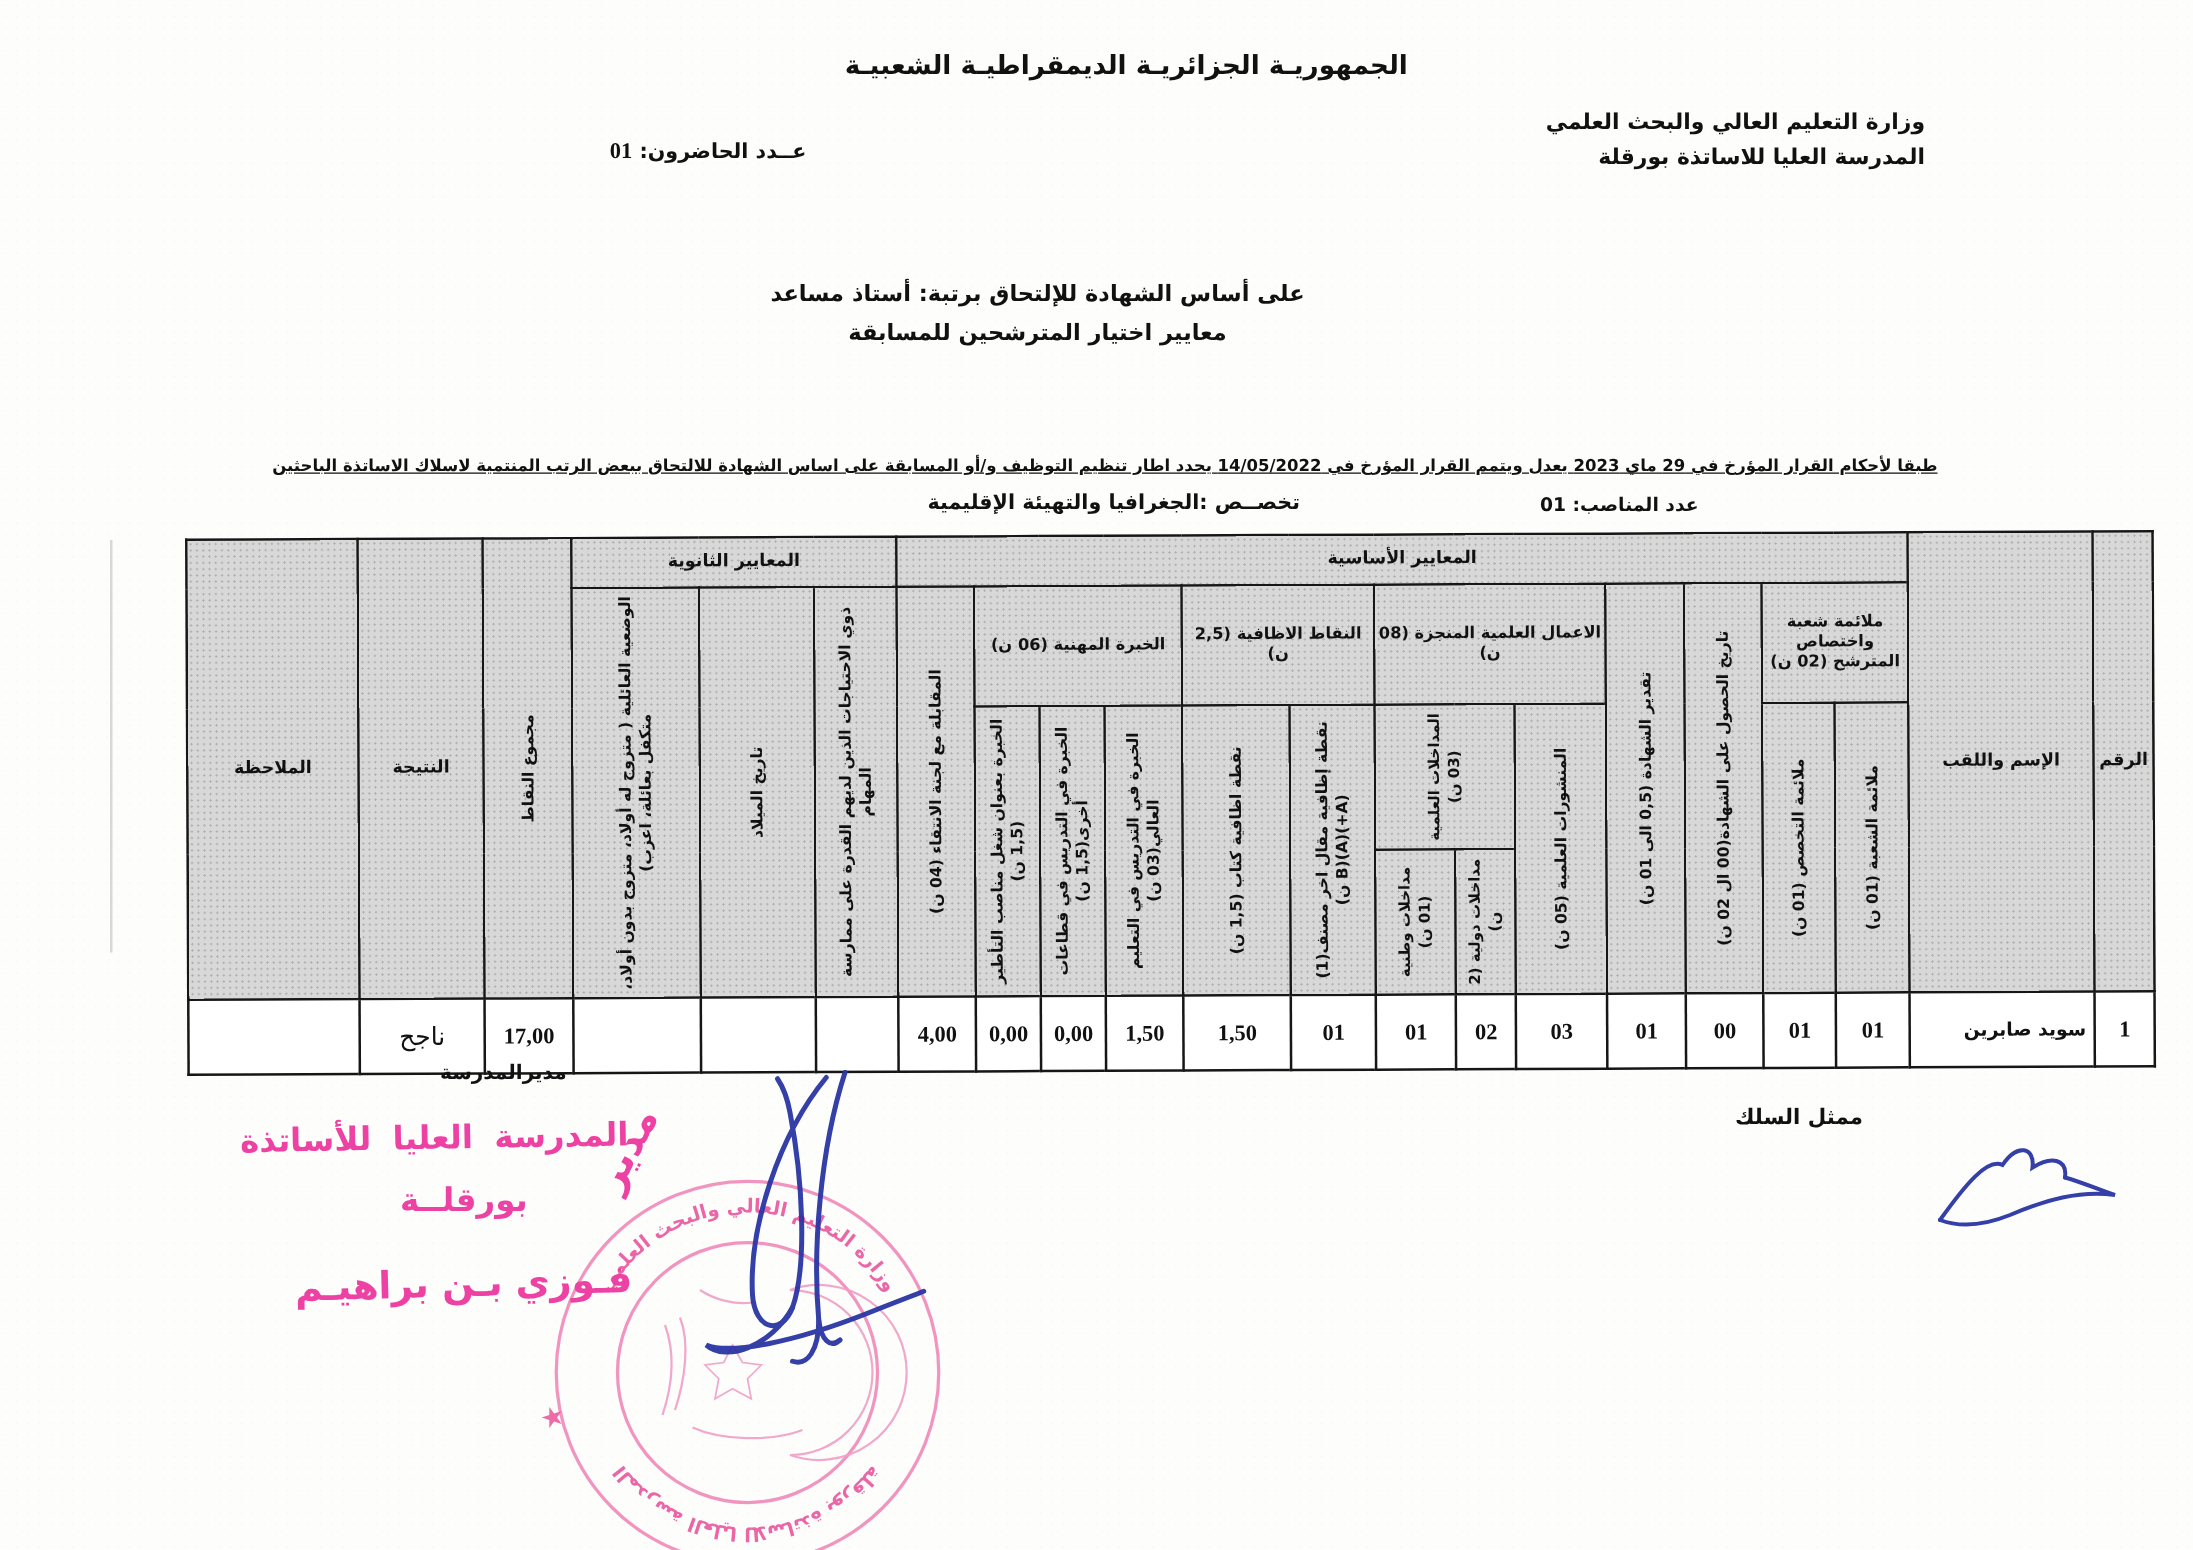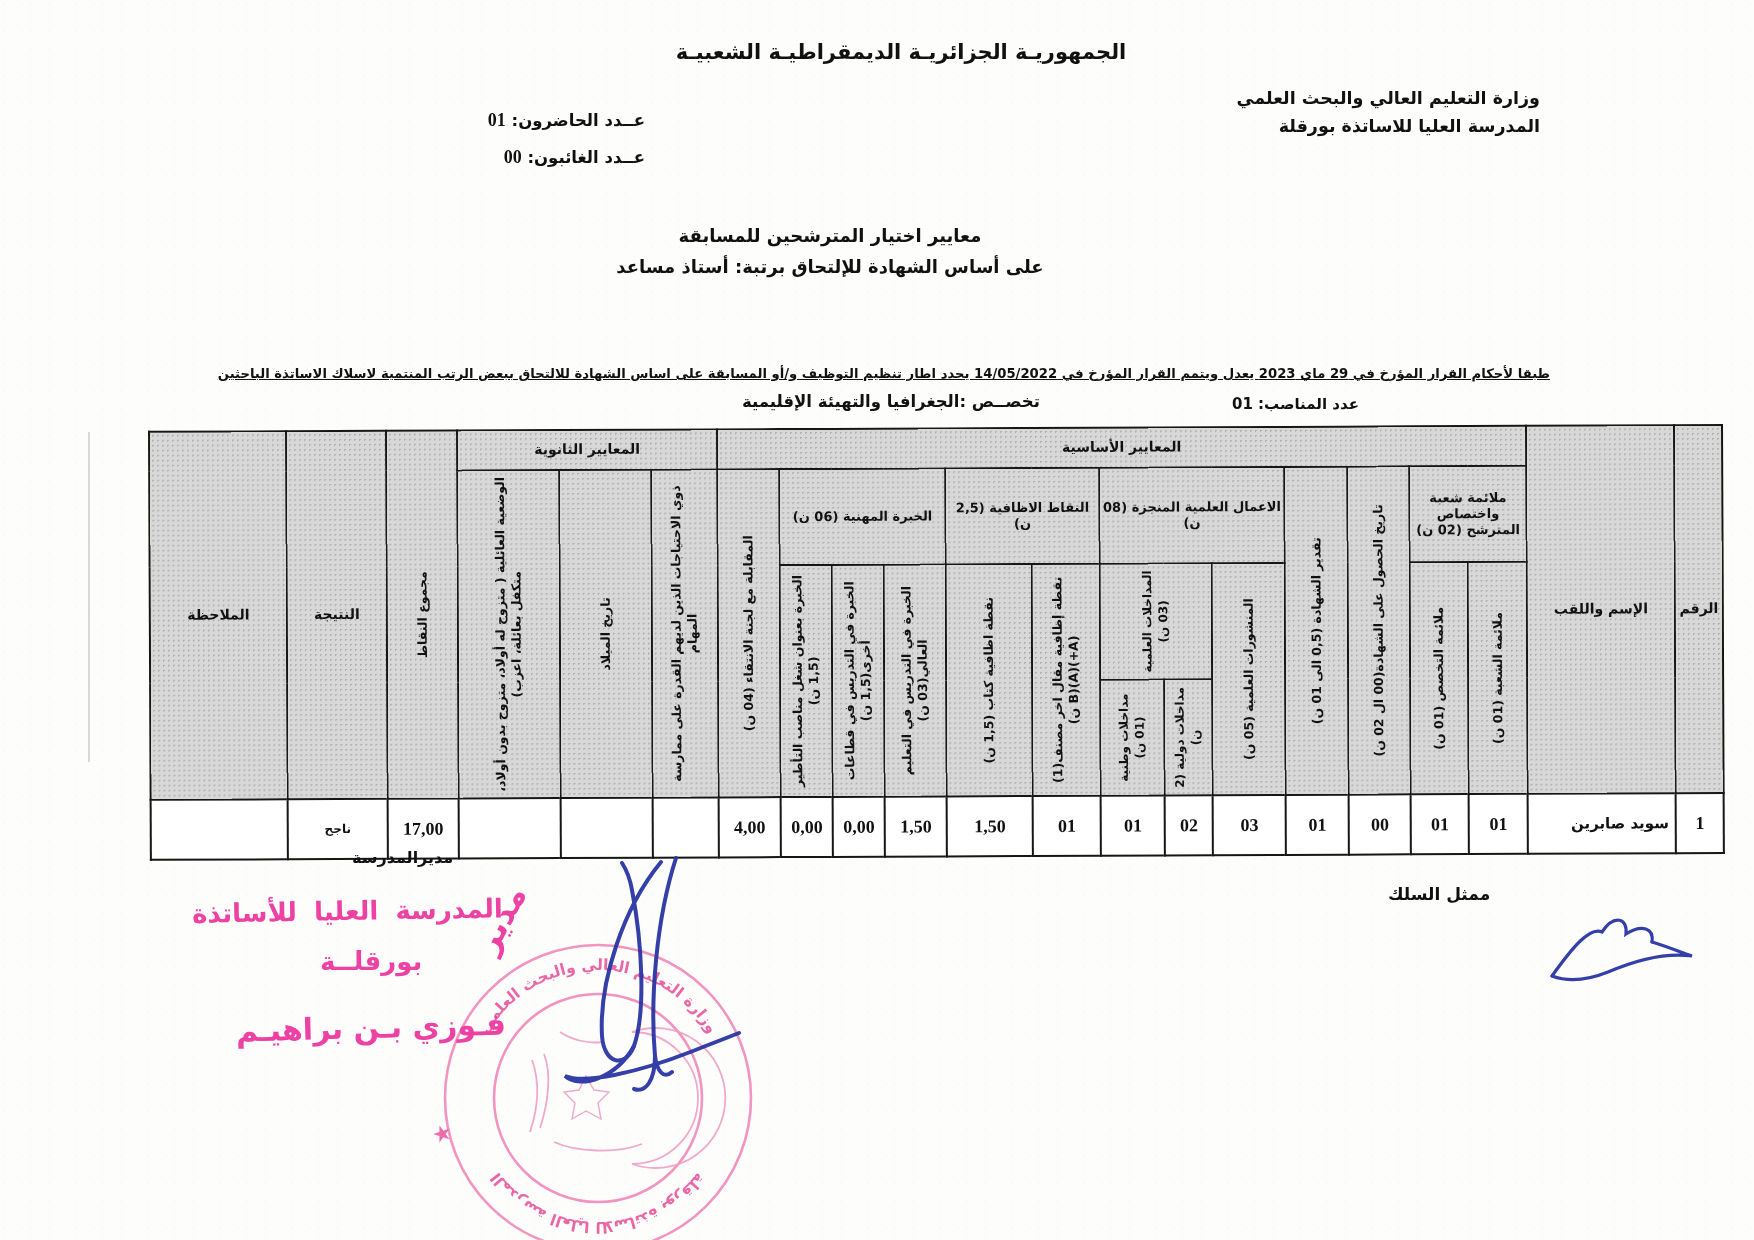--- a/index.html
+++ b/index.html
@@ -38,21 +38,21 @@
   td{background:#ffffff;height:58px;text-align:center;}
   tr.band{height:40px;} tr.grp{height:96px;} tr.sub{height:116px;} tr.subsub{height:116px;} tr.data{height:58px;}
   .rot{
     position:absolute;left:50%;top:50%;
     transform:translate(-50%,-50%) rotate(-90deg);
     text-align:center;font-weight:bold;font-size:12.5px;line-height:1.3;direction:rtl;
   }
   .rot368{width:356px;} .rot328{width:318px;} .rot232{width:222px;} .rot116{width:110px;font-size:12px;}
   td.numcell{font-family:"Liberation Serif","DejaVu Serif",serif;font-weight:bold;font-size:18px;margin-left:24px;}
   td.namecell{text-align:right;padding-right:6px;font-size:15px;font-weight:bold;}
-  td.rescell{font-size:12px;font-weight:bold;}
+  td.rescell{font-size:20px;font-weight:normal;}
   th.h14{font-size:14px;}
 
   
   .rep-label{left:1388px;top:884px;font-size:17px;font-weight:bold;}
   .dir-label{left:352px;top:848px;font-size:16px;font-weight:bold;}
   .pink{color:#ee41a4;font-weight:bold;white-space:nowrap;}
   .stamp-l1{left:192px;top:896px;font-size:26px;transform:rotate(-1deg);word-spacing:8px;}
   .stamp-l2{left:296px;top:946px;font-size:26px;margin-left:24px;}
   .stamp-dir{left:466px;top:900px;font-size:32px;transform:rotate(-62deg);}
   .stamp-name{left:236px;top:1010px;font-size:30px;letter-spacing:2px;transform:rotate(-1.5deg);}
@@ -70,29 +70,25 @@
 <div class="abs ministry">
   <div>وزارة التعليم العالي والبحث العلمي</div>
   <div>المدرسة العليا للاساتذة بورقلة</div>
 </div>
 
 <div class="abs stats">
   <div>
     <span>عــدد الحاضرون:</span>
     <span class="v">01</span>
   </div>
-  <div>
-    <span>عــدد الغائبون:</span>
-    <span class="v">00</span>
-  </div>
 </div>
 
 <div class="abs doc-title">
+  <div>على أساس الشهادة للإلتحاق برتبة: أستاذ مساعد</div>
   <div>معايير اختيار المترشحين للمسابقة</div>
-  <div>على أساس الشهادة للإلتحاق برتبة: أستاذ مساعد</div>
 </div>
 
 <div class="abs decree">طبقا لأحكام القرار المؤرخ في 29 ماي 2023 يعدل ويتمم القرار المؤرخ في 14/05/2022 يحدد اطار تنظيم التوظيف و/أو المسابقة على اساس الشهادة للالتحاق ببعض الرتب المنتمية لاسلاك الاساتذة الباحثين</div>
 <div class="abs posts">عدد المناصب: 01</div>
 <div class="abs specialty">تخصــص :الجغرافيا والتهيئة الإقليمية</div>
 
 <div class="abs tbl-wrap">
 <table>
   <colgroup>
     <col style="width:48px">

